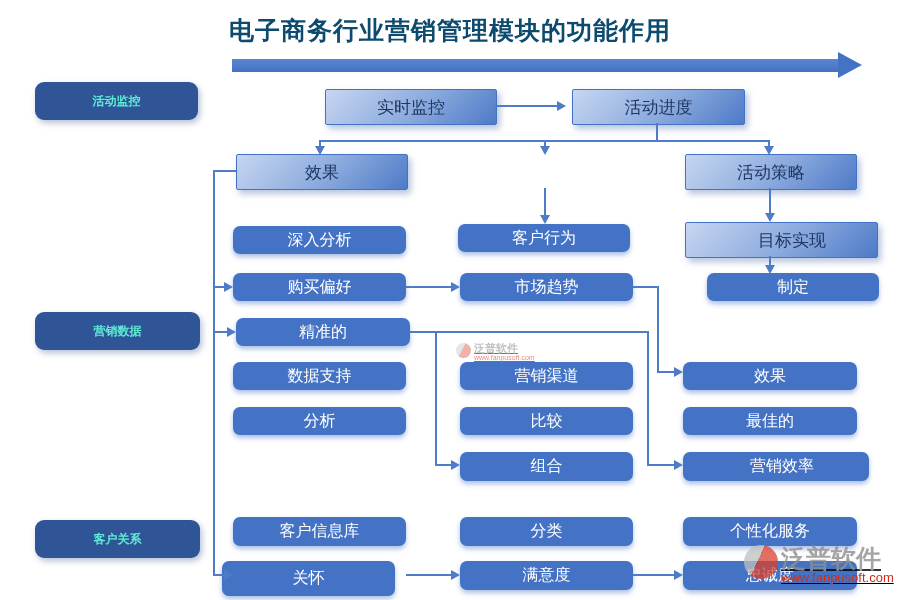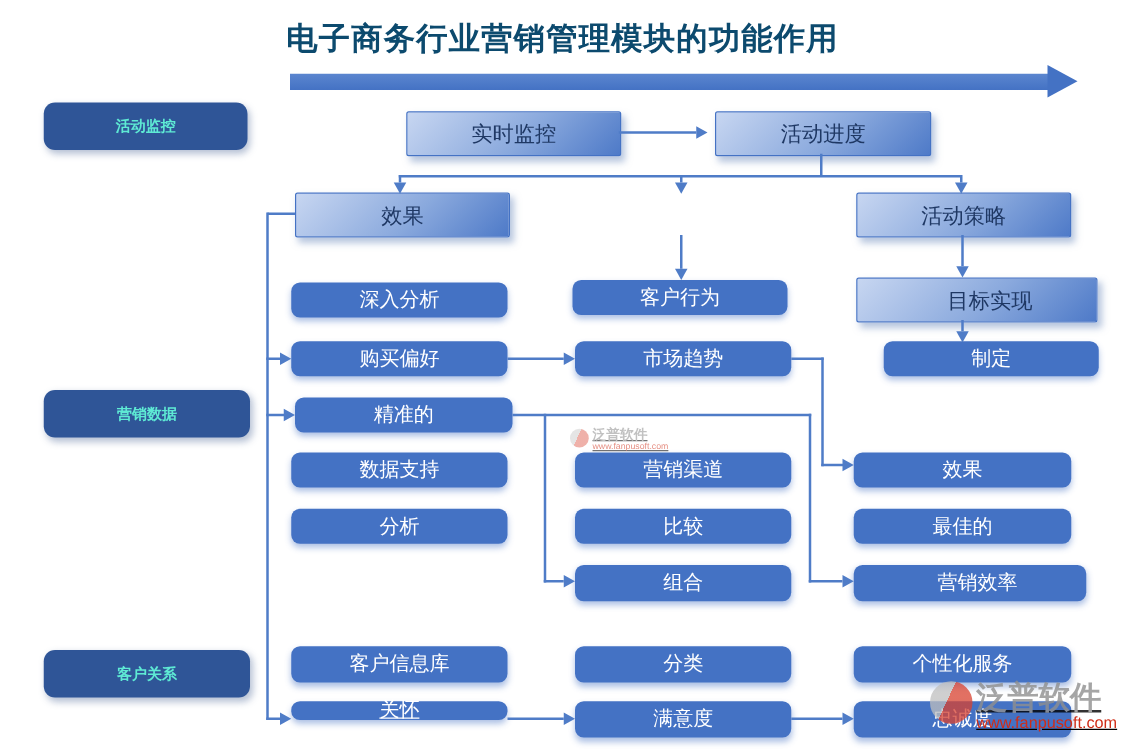--- a/index.html
+++ b/index.html
@@ -78,21 +78,21 @@
   <div class="fbox" style="left:460px;top:362px;width:173px;height:28px;">营销渠道</div>
   <div class="fbox" style="left:683px;top:362px;width:174px;height:28px;">效果</div>
   <div class="fbox" style="left:233px;top:407px;width:173px;height:28px;">分析</div>
   <div class="fbox" style="left:460px;top:407px;width:173px;height:28px;">比较</div>
   <div class="fbox" style="left:683px;top:407px;width:174px;height:28px;">最佳的</div>
   <div class="fbox" style="left:460px;top:452px;width:173px;height:29px;">组合</div>
   <div class="fbox" style="left:683px;top:452px;width:174px;height:29px;padding-left:12px;">营销效率</div>
   <div class="fbox" style="left:233px;top:517px;width:173px;height:29px;">客户信息库</div>
   <div class="fbox" style="left:460px;top:517px;width:173px;height:29px;">分类</div>
   <div class="fbox" style="left:683px;top:517px;width:174px;height:29px;">个性化服务</div>
-  <div class="fbox" style="left:233px;top:561px;width:173px;height:15px;text-decoration:underline;">关怀</div>
+  <div class="fbox" style="left:222px;top:561px;width:173px;height:35px;">关怀</div>
   <div class="fbox" style="left:460px;top:561px;width:173px;height:29px;">满意度</div>
   <div class="fbox" style="left:683px;top:561px;width:174px;height:29px;">忠诚度</div>
 
   <div class="hline" style="left:495px;top:105px;width:62px;"></div>
   <div class="arr-r" style="left:557px;top:101px;"></div>
 
   <div class="vline" style="left:656px;top:123px;height:18px;"></div>
   <div class="hline" style="left:319px;top:140px;width:450px;"></div>
   <div class="vline" style="left:319px;top:140px;height:6px;"></div>
   <div class="arr-d" style="left:315px;top:146px;"></div>

